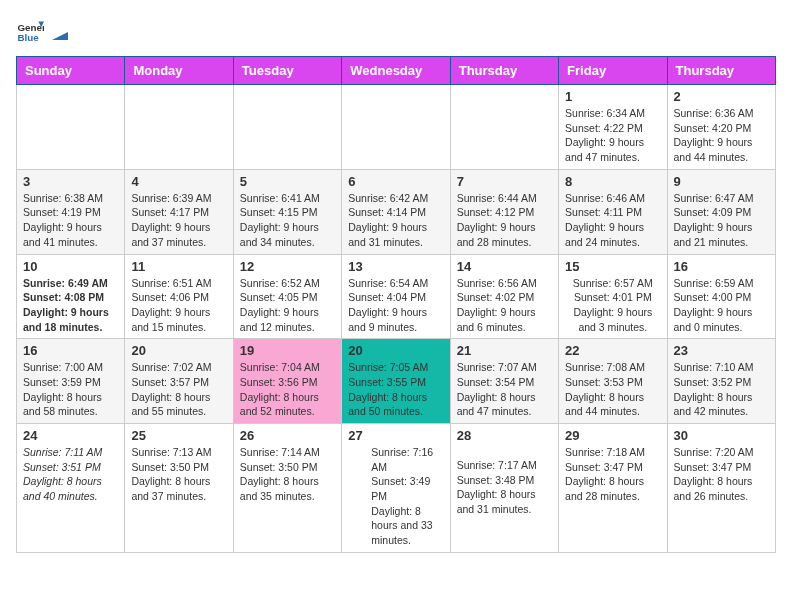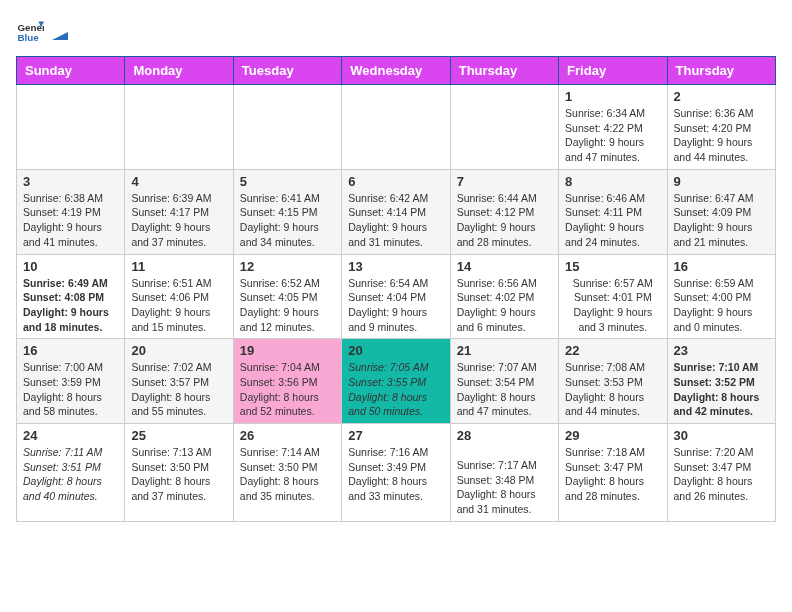--- a/index.html
+++ b/index.html
@@ -239,39 +239,39 @@
 Daylight: 8 hours and 55 minutes.</div>
         </td>
         <td style="background-color: #f9a8d4;">
           <span class="day-number">19</span>
           <div class="day-info" style="white-space: pre-line;">Sunrise: 7:04 AM
 Sunset: 3:56 PM
 Daylight: 8 hours and 52 minutes.</div>
         </td>
         <td style="background-color: #14b8a6;">
           <span class="day-number">20</span>
-          <div class="day-info" style="white-space: pre-line; font-style: italic;">Sunrise: 7:05 AM
+          <div class="day-info" style="white-space: pre-line;">Sunrise: 7:05 AM
 Sunset: 3:55 PM
 Daylight: 8 hours and 50 minutes.</div>
         </td>
         <td style="background-color: rgb(245, 245, 245); margin-left: 25px;">
           <span class="day-number">21</span>
           <div class="day-info" style="white-space: pre-line;">Sunrise: 7:07 AM
 Sunset: 3:54 PM
 Daylight: 8 hours and 47 minutes.</div>
         </td>
         <td style="background-color: rgb(245, 245, 245);">
           <span class="day-number">22</span>
           <div class="day-info" style="white-space: pre-line;">Sunrise: 7:08 AM
 Sunset: 3:53 PM
 Daylight: 8 hours and 44 minutes.</div>
         </td>
         <td style="background-color: rgb(245, 245, 245);">
           <span class="day-number">23</span>
-          <div class="day-info" style="white-space: pre-line; font-weight: bold;">Sunrise: 7:10 AM
+          <div class="day-info" style="white-space: pre-line;">Sunrise: 7:10 AM
 Sunset: 3:52 PM
 Daylight: 8 hours and 42 minutes.</div>
         </td>
       </tr>
       <tr>
         <td>
           <span class="day-number">24</span>
           <div class="day-info" style="white-space: pre-line; font-style: italic;">Sunrise: 7:11 AM
 Sunset: 3:51 PM
 Daylight: 8 hours and 40 minutes.</div>
@@ -283,21 +283,21 @@
 Daylight: 8 hours and 37 minutes.</div>
         </td>
         <td>
           <span class="day-number">26</span>
           <div class="day-info" style="white-space: pre-line;">Sunrise: 7:14 AM
 Sunset: 3:50 PM
 Daylight: 8 hours and 35 minutes.</div>
         </td>
         <td>
           <span class="day-number">27</span>
-          <div class="day-info" style="white-space: pre-line;">Sunrise: 7:16 AM
+          <div class="day-info" style="white-space: pre-line; margin-left: 23px;">Sunrise: 7:16 AM
 Sunset: 3:49 PM
 Daylight: 8 hours and 33 minutes.</div>
         </td>
         <td>
           <span class="day-number">28</span>
           <div class="day-info" style="white-space: pre-line; margin-top: 15px;">Sunrise: 7:17 AM
 Sunset: 3:48 PM
 Daylight: 8 hours and 31 minutes.</div>
         </td>
         <td>

